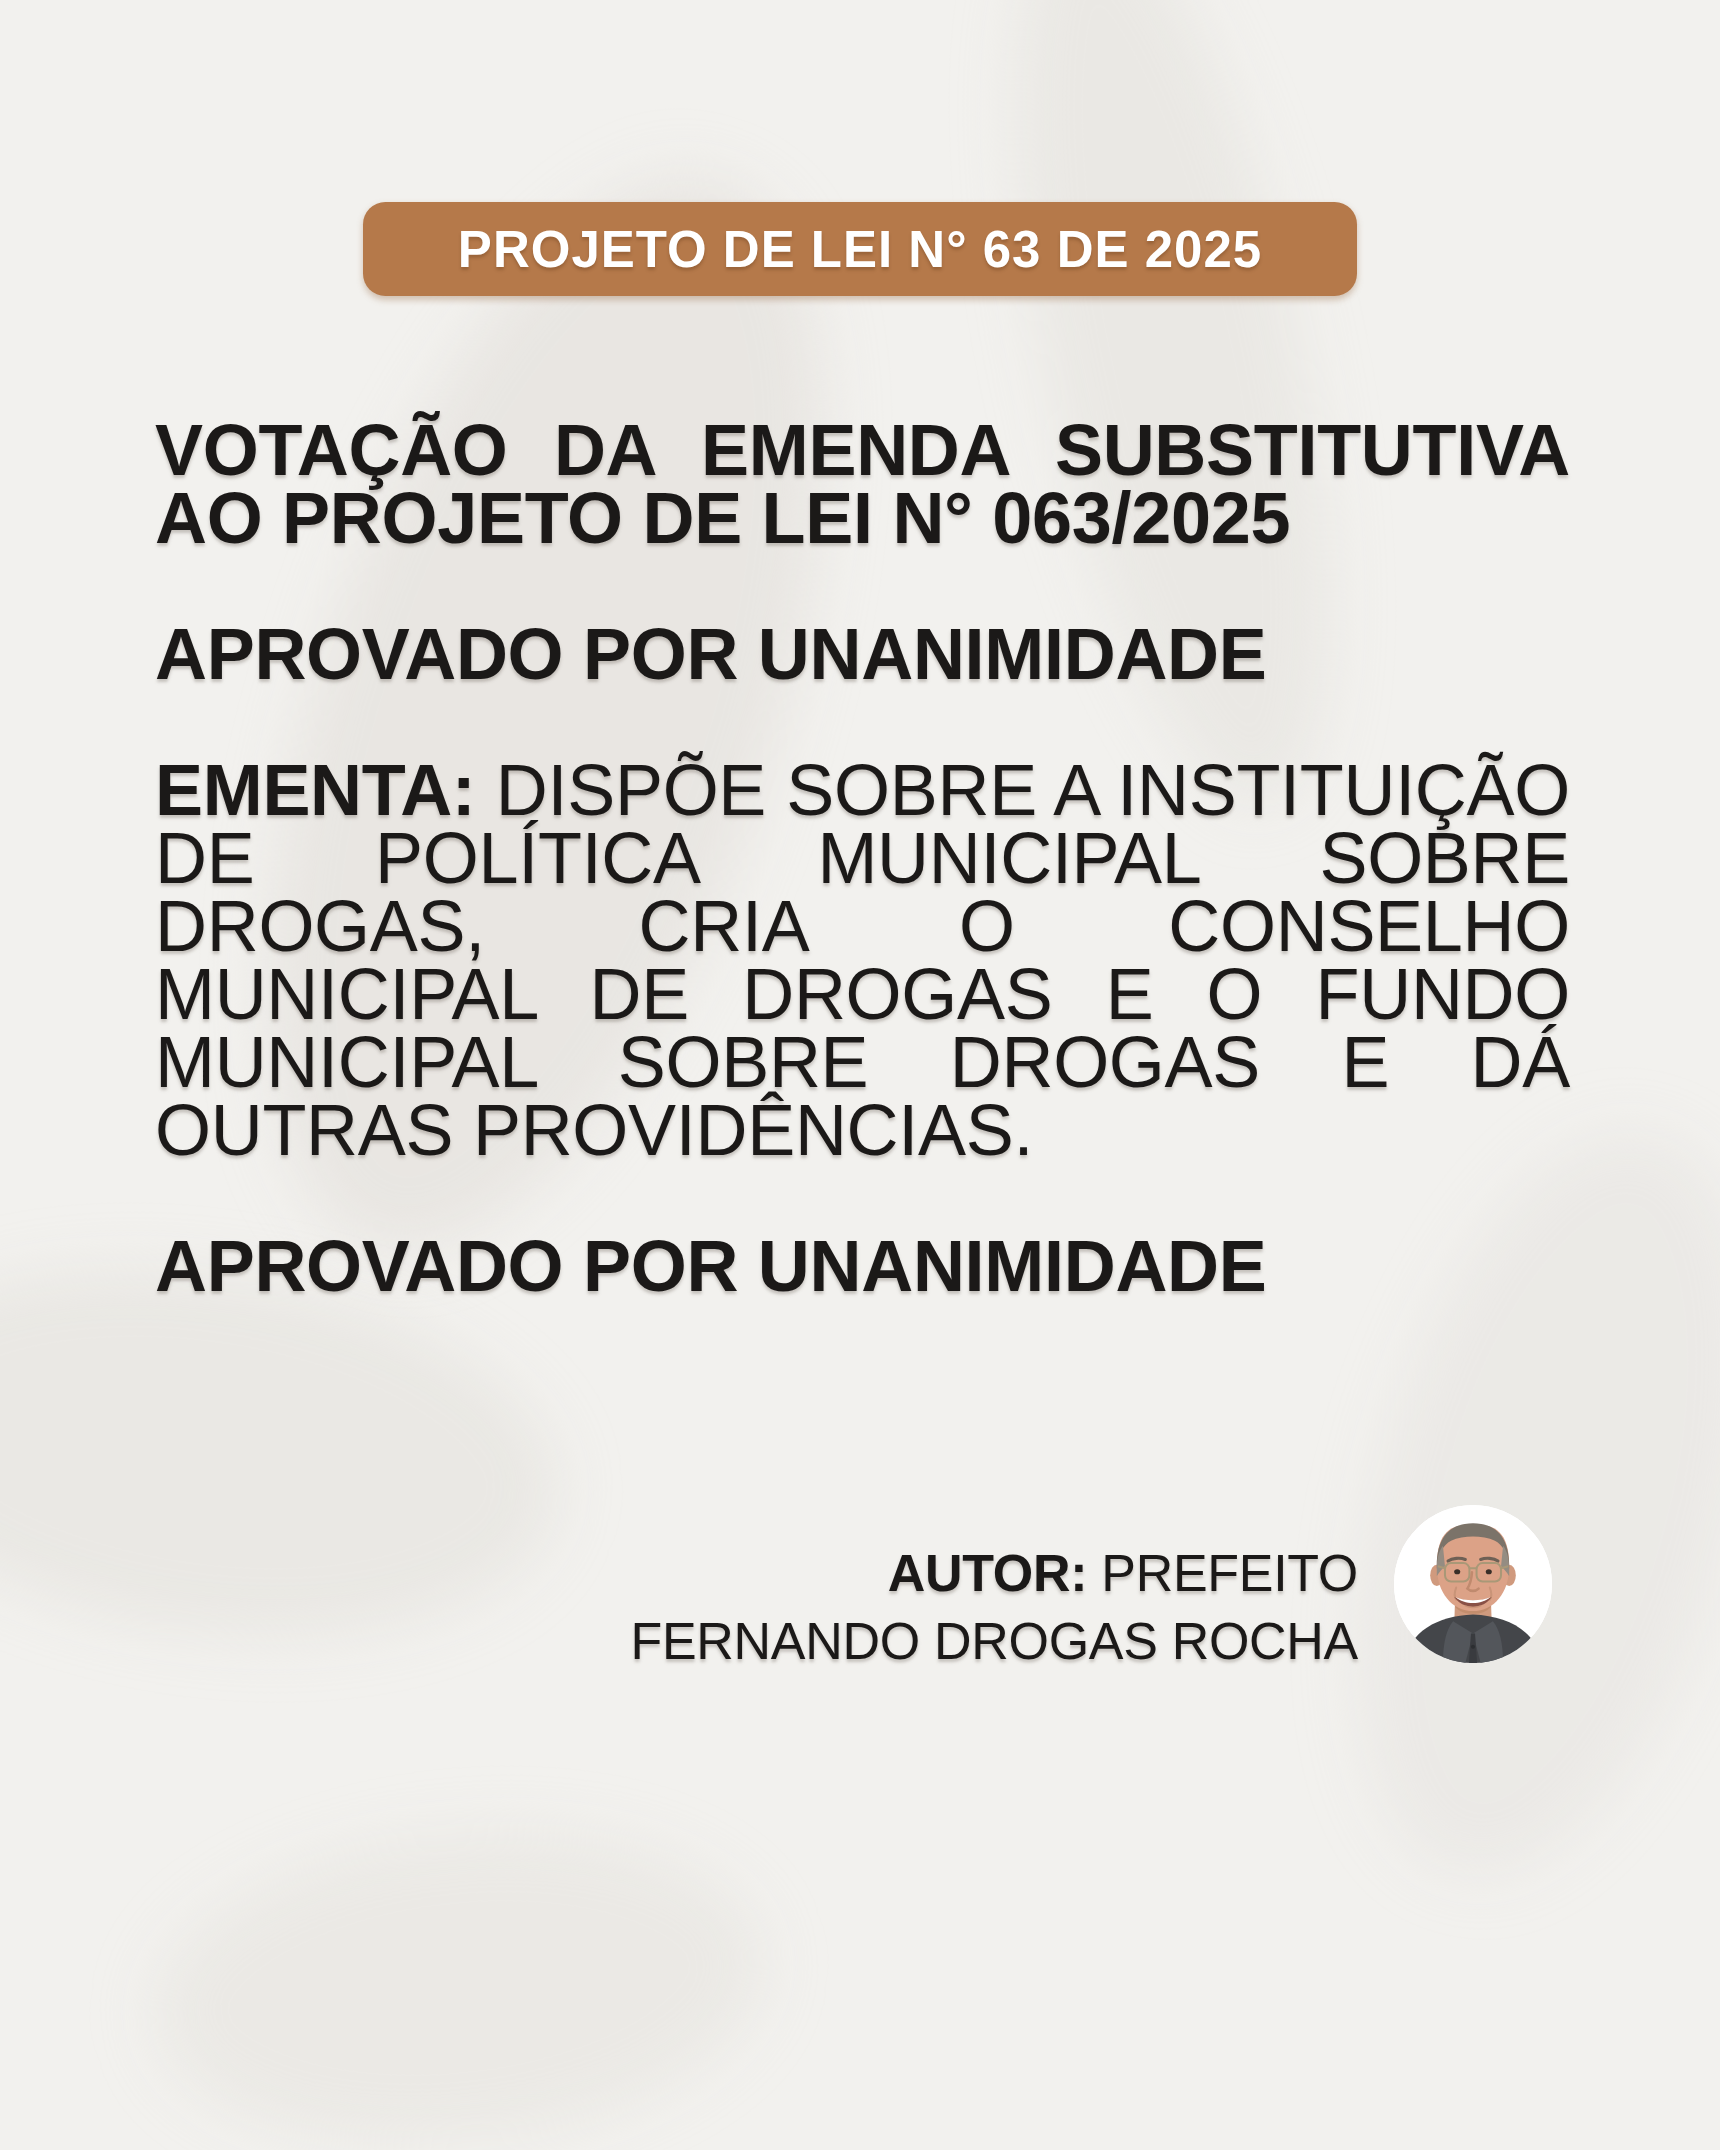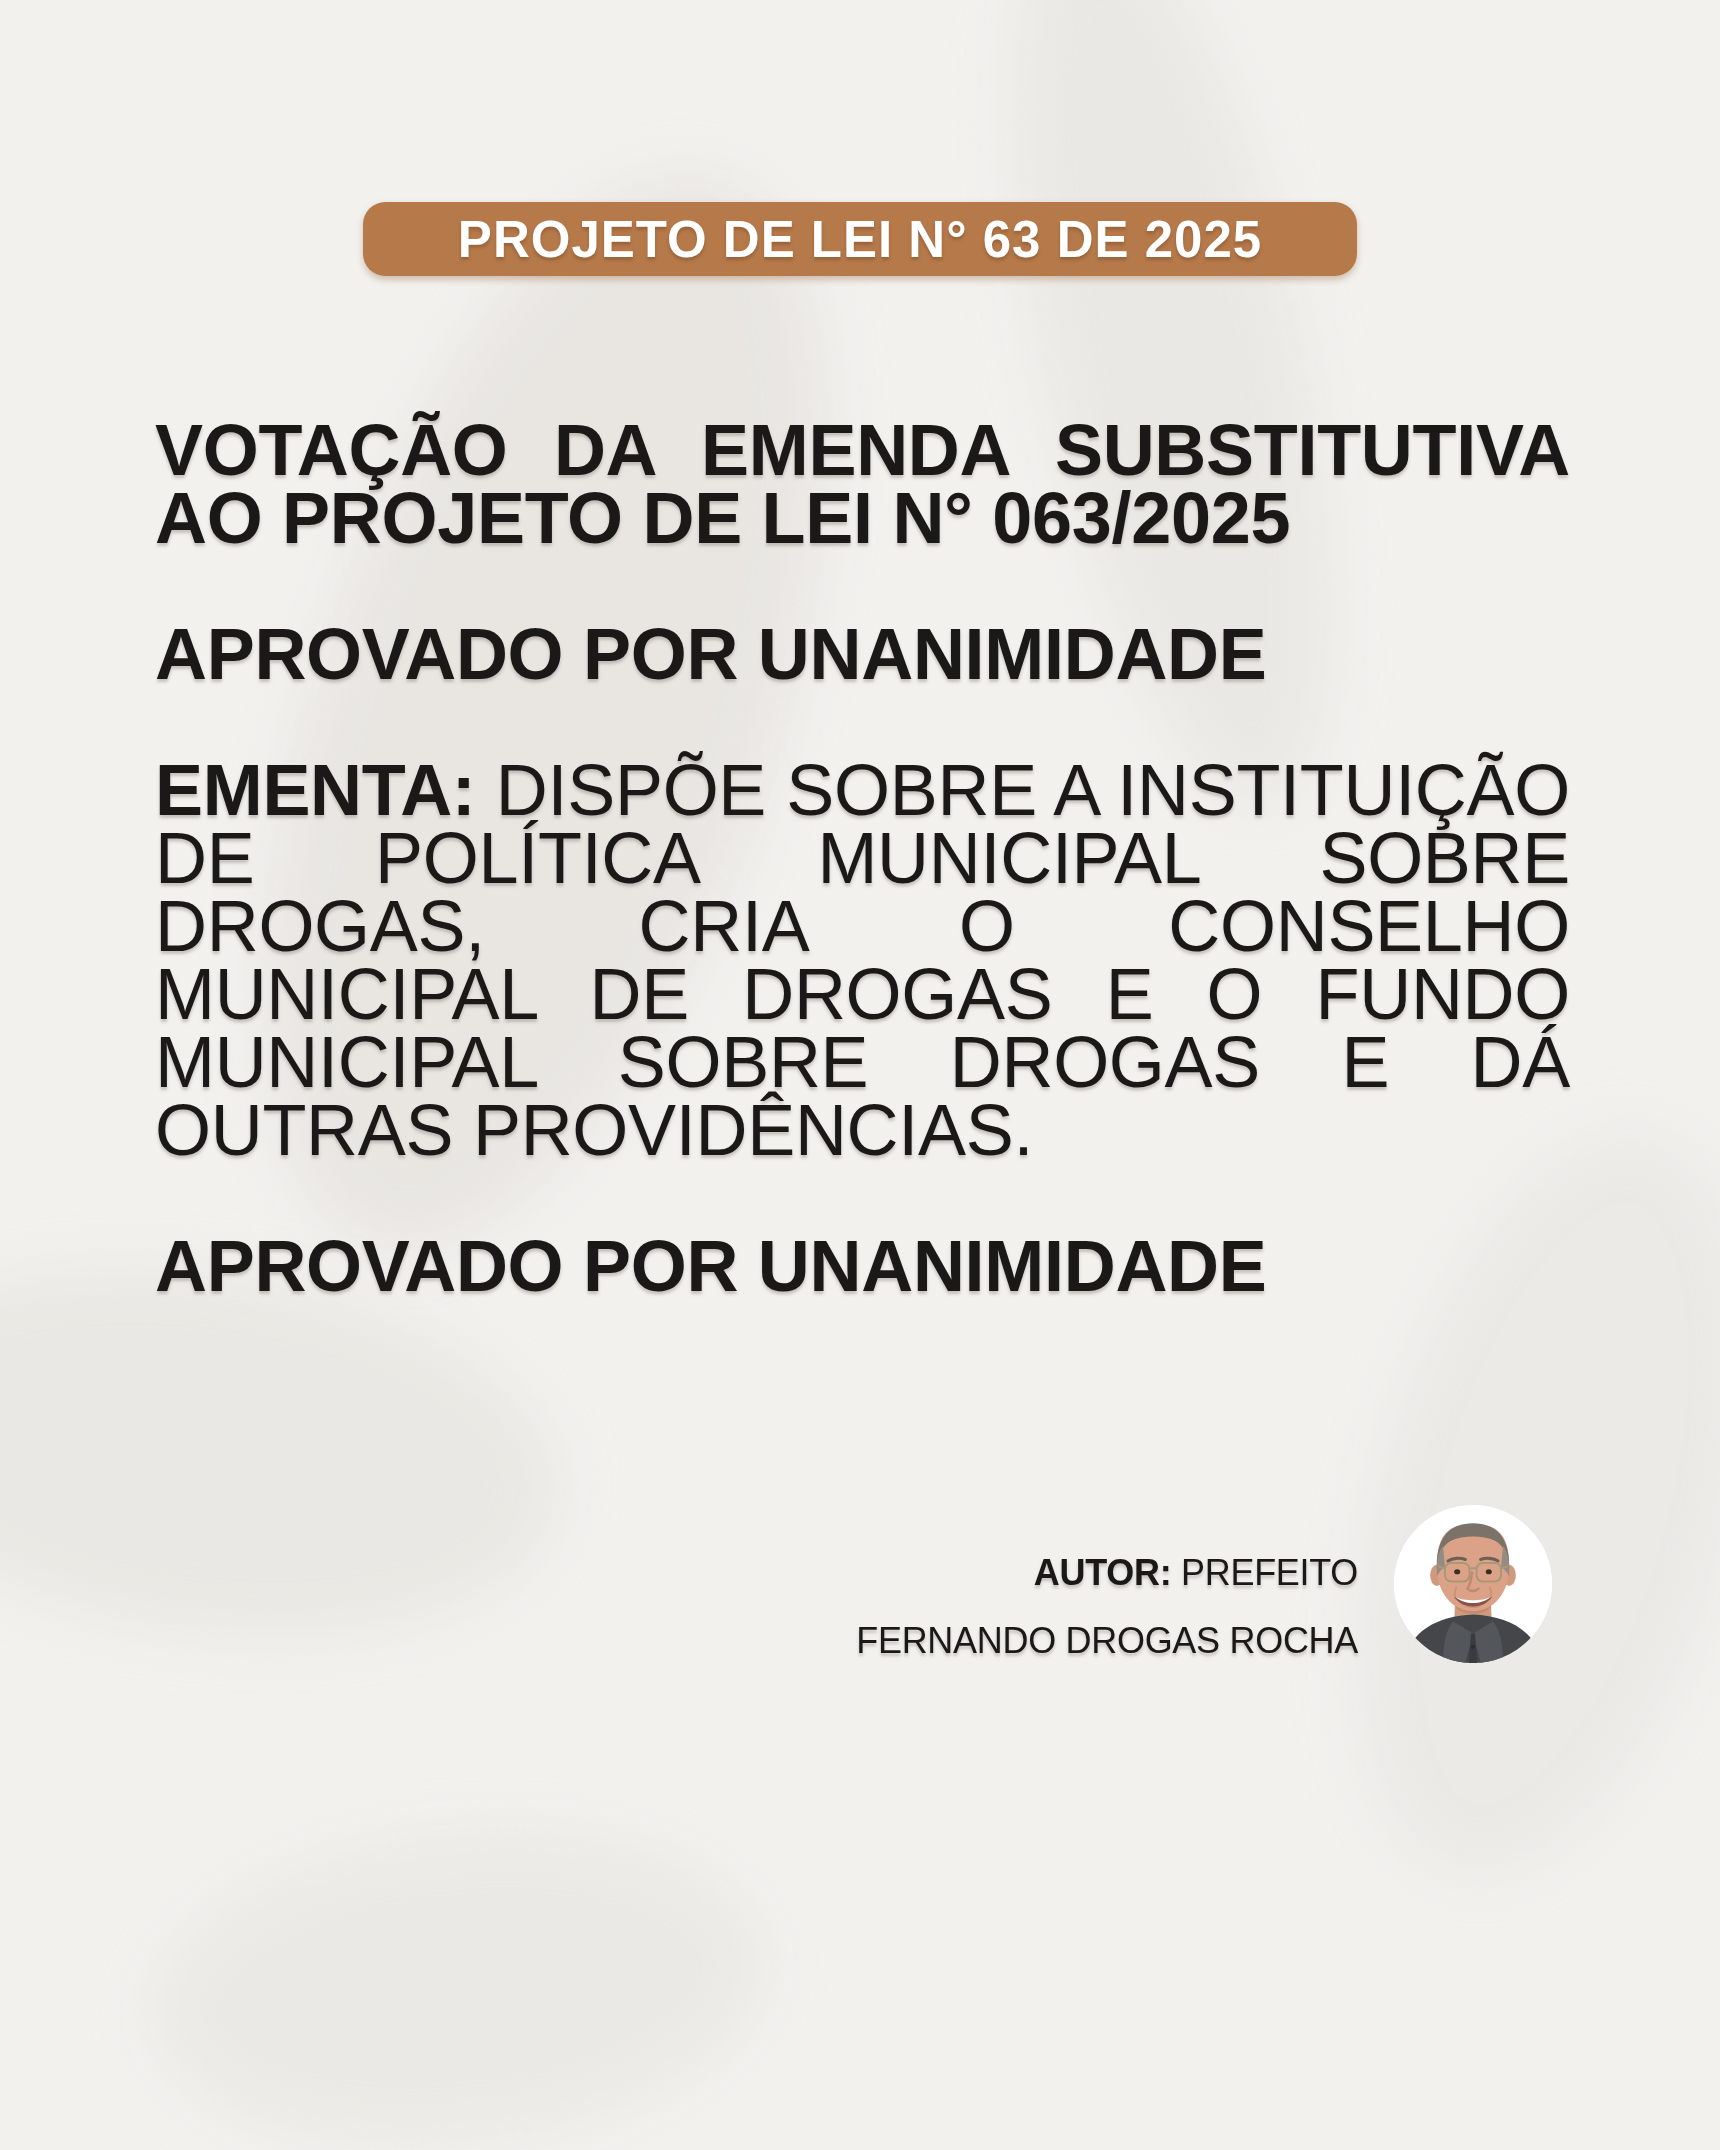--- a/index.html
+++ b/index.html
@@ -17,21 +17,21 @@
   .vein{position:absolute;border-radius:50%;filter:blur(31px);pointer-events:none;}
   .v1{width:459px;height:1121px;left:316px;top:153px;background:rgba(214,210,203,.35);transform:rotate(18deg);}
   .v2{width:255px;height:918px;left:1045px;top:-102px;background:rgba(216,212,206,.30);transform:rotate(-12deg);}
   .v3{width:714px;height:357px;left:-153px;top:1274px;background:rgba(212,208,201,.28);transform:rotate(8deg);}
   .v4{width:612px;height:306px;left:153px;top:1835px;background:rgba(218,214,208,.30);transform:rotate(-6deg);}
   .v5{width:357px;height:765px;left:1376px;top:1121px;background:rgba(217,213,207,.25);transform:rotate(15deg);}
 
   .badge{
     position:absolute;
     top:202px;left:50%;transform:translateX(-50%);
-    height:74px;min-width:994px;
+    height:94px;min-width:994px;
     box-sizing:border-box;
     background:#b5794a;
     border-radius:22.4px;
     display:flex;align-items:center;justify-content:center;
     padding:4px 46px;
     box-shadow:0 3.1px 6.1px rgba(150,100,60,.35);
   }
   .badge-label{
     color:#ffffff;
     font-size:51px;font-weight:700;
@@ -51,21 +51,21 @@
   }
   .content p{margin:0 0 68px 0;}
   .b{font-weight:700;}
   .r{font-weight:400;}
 
   .author{
     position:absolute;
     left:155px;top:1539px;width:1203px;
     text-align:right;
     color:#1b1918;
-    font-size:36px;line-height:68px;
+    font-size:52px;line-height:68px;
     letter-spacing:-0.3px;
     text-shadow:0 2.5px 3.1px rgba(115,105,98,.35);
   }
 
   .avatar{
     position:absolute;
     left:1394px;top:1505px;
     width:158px;height:158px;
     border-radius:50%;
     overflow:hidden;

